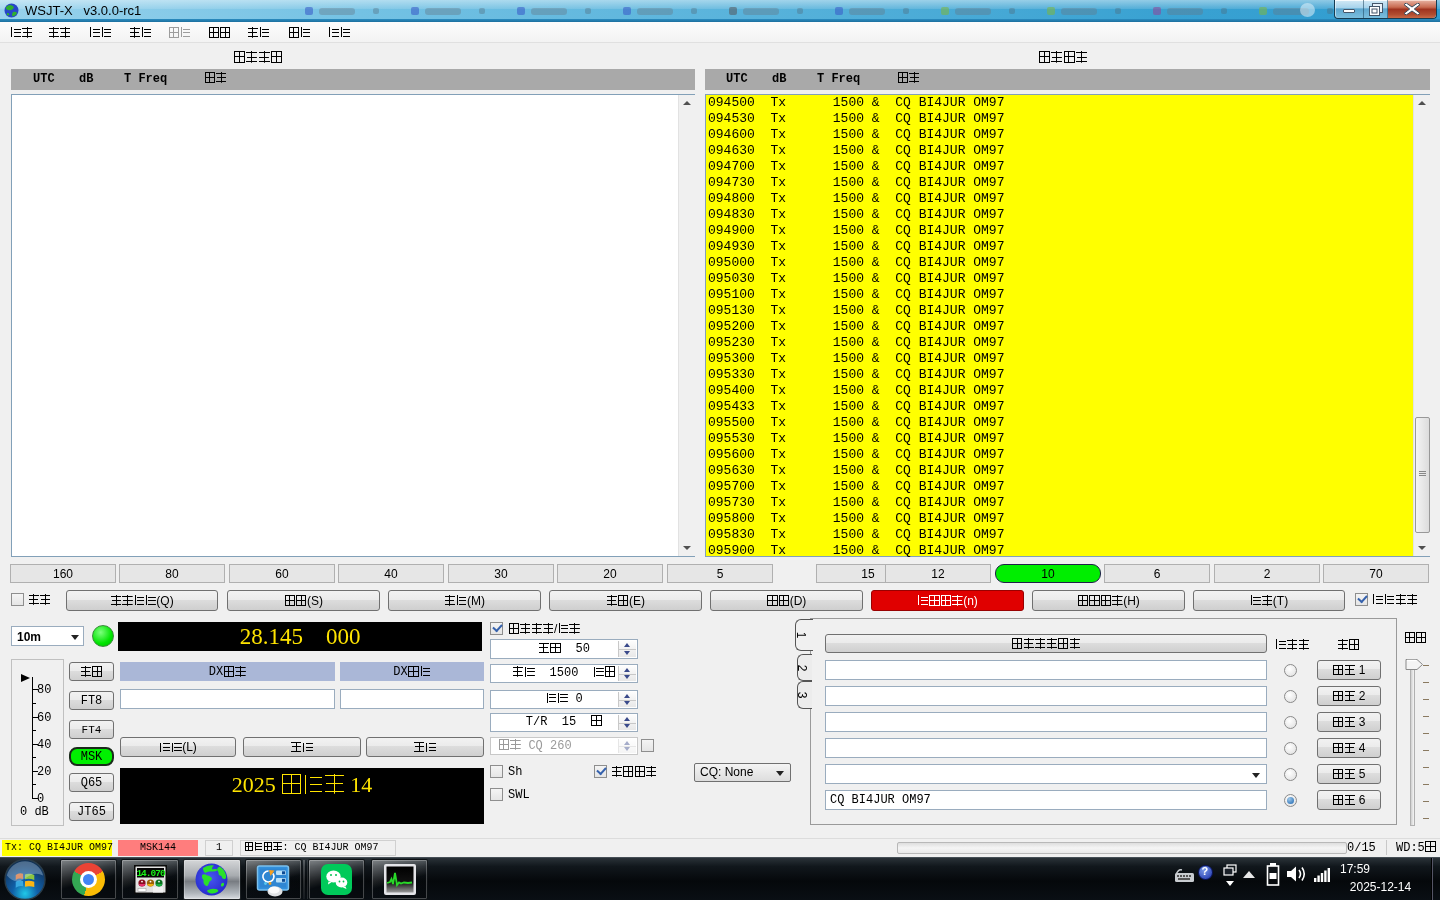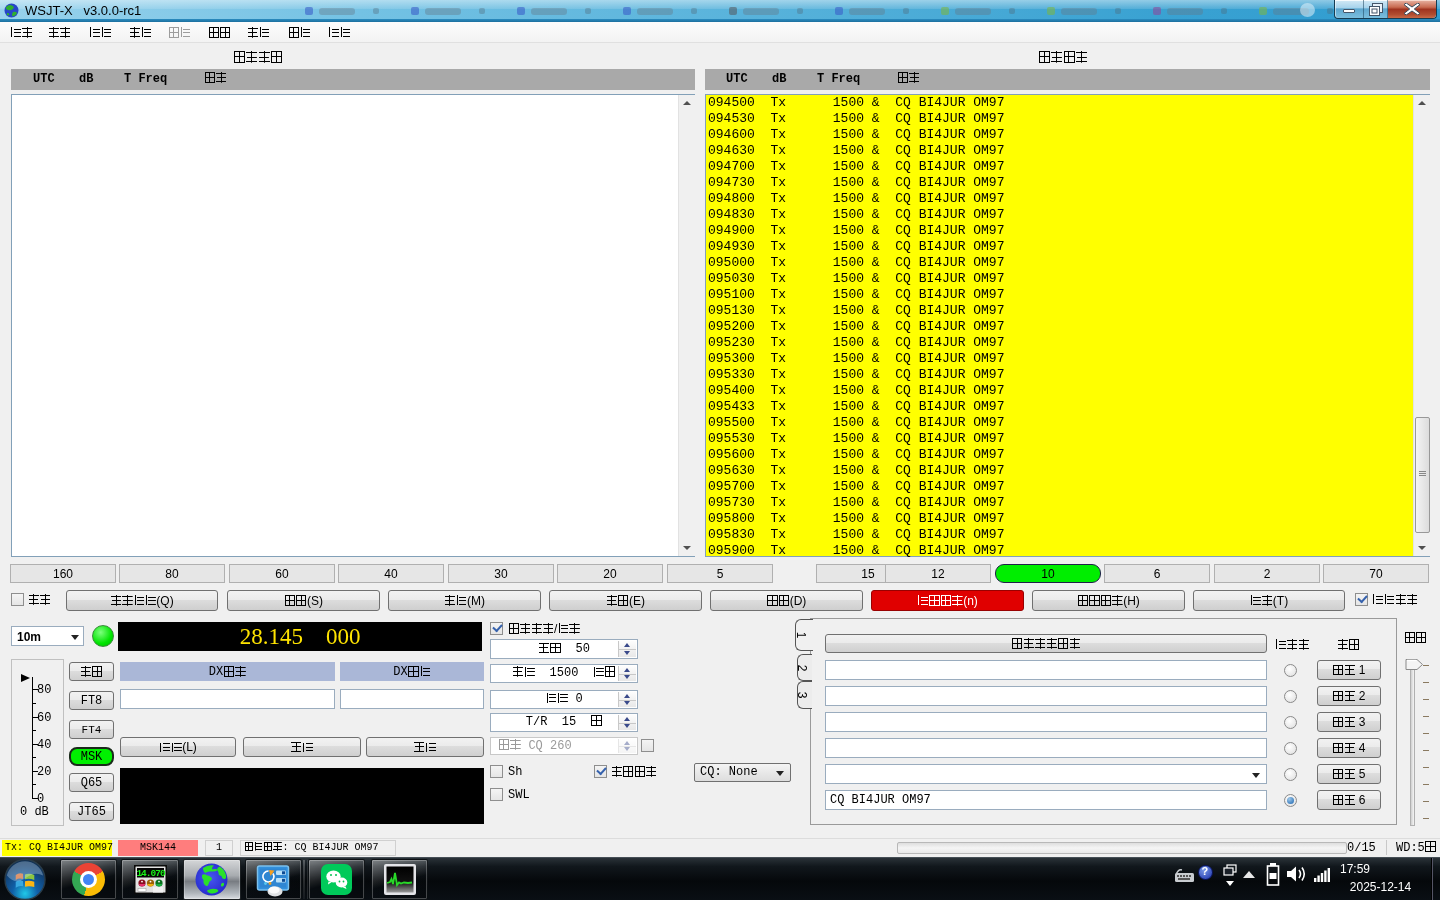--- a/index.html
+++ b/index.html
@@ -245,20 +245,21 @@
 <div class="btn" style="left:243px;top:737px;width:118px;height:20px">
     <i class="z g1"></i>
     <i class="z g3"></i>
   </div>
 <div class="btn" style="left:366px;top:737px;width:118px;height:20px">
     <i class="z g1"></i>
     <i class="z g3"></i>
   </div>
 
 <div class="a" style="left:120px;top:768px;width:364px;height:56px;background:#000;color:#ffe400;font-family:'Liberation Serif',serif;text-align:center">
+ <div style="font-size:22px;margin-top:4px">2025 <i class="z g2"></i><i class="z g3"></i><i class="z g1"></i> 14</div>
 </div>
 
 <div class="chk on" style="left:490px;top:622px"></div>
 <div class="lbl" style="left:508px;top:622px"><i class="z g2"></i><i class="z g1"></i><i class="z g1"></i><i class="z g1"></i>/<i class="z g3"></i><i class="z g1"></i></div>
 <div class="field mono" style="left:490px;top:639px;width:148px;height:20px;font-size:12px;text-align:center;line-height:18px"><i class="z g1"></i><i class="z g2"></i>&nbsp; 50<span class="sp">
       <i></i>
     </span></div>
 <div class="field mono" style="left:490px;top:664px;width:148px;height:19px;font-size:12px;text-align:center;line-height:17px"><i class="z g1"></i><i class="z g3"></i>&nbsp; 1500&nbsp; <i class="z g3"></i><i class="z g2"></i><span class="sp">
       <i></i>
     </span></div>
@@ -269,21 +270,21 @@
       <i></i>
     </span></div>
 <div class="field mono" style="left:490px;top:737px;width:148px;height:18px;font-size:12px;line-height:16px;color:#9a9a9a;border-color:#c8c8c8">&nbsp;<i class="z g2"></i><i class="z g1"></i> CQ 260<span class="sp" style="opacity:.45">
       <i></i>
     </span></div>
 <div class="chk" style="left:641px;top:739px"></div>
 <div class="chk" style="left:490px;top:765px"></div>
 <div class="lbl mono" style="left:508px;top:765px;font-size:12px">Sh</div>
 <div class="chk on" style="left:594px;top:765px"></div>
 <div class="lbl" style="left:611px;top:765px"><i class="z g1"></i><i class="z g2"></i><i class="z g2"></i><i class="z g1"></i></div>
-<div class="a" style="left:694px;top:763px;width:97px;height:19px;box-sizing:border-box;border:1px solid #707070;border-radius:2px;background:linear-gradient(#f4f4f4,#ddd);font-size:12px;font-family:Liberation Mono, monospace;line-height:17px;padding-left:5px">CQ: None
+<div class="a" style="left:694px;top:763px;width:97px;height:19px;box-sizing:border-box;border:1px solid #707070;border-radius:2px;background:linear-gradient(#f4f4f4,#ddd);font-size:12px;font-family:Liberation Sans, sans-serif;line-height:17px;padding-left:5px">CQ: None
  <div class="a" style="right:6px;top:7px;border-left:4px solid transparent;border-right:4px solid transparent;border-top:5px solid #222"></div>
 </div>
 <div class="chk" style="left:490px;top:788px"></div>
 <div class="lbl mono" style="left:508px;top:788px;font-size:12px">SWL</div>
 
 <div class="a" style="left:810px;top:618px;width:587px;height:207px;box-sizing:border-box;border:1px solid #9a9a9a;background:#f0f0f0"></div>
 <div class="a" style="left:795px;top:619px;width:17px;height:30px;border:1px solid #555;border-right:none;border-radius:6px 0 0 6px;background:#f0f0f0"></div>
 <div class="lbl" style="left:798px;top:628px;font-size:12px;transform:rotate(90deg)">1</div>
 <div class="a" style="left:797px;top:654px;width:14px;height:25px;border:1px solid #555;border-right:none;border-radius:6px 0 0 6px;background:#ececec"></div>
 <div class="lbl" style="left:799px;top:661px;font-size:12px;transform:rotate(90deg)">2</div>

